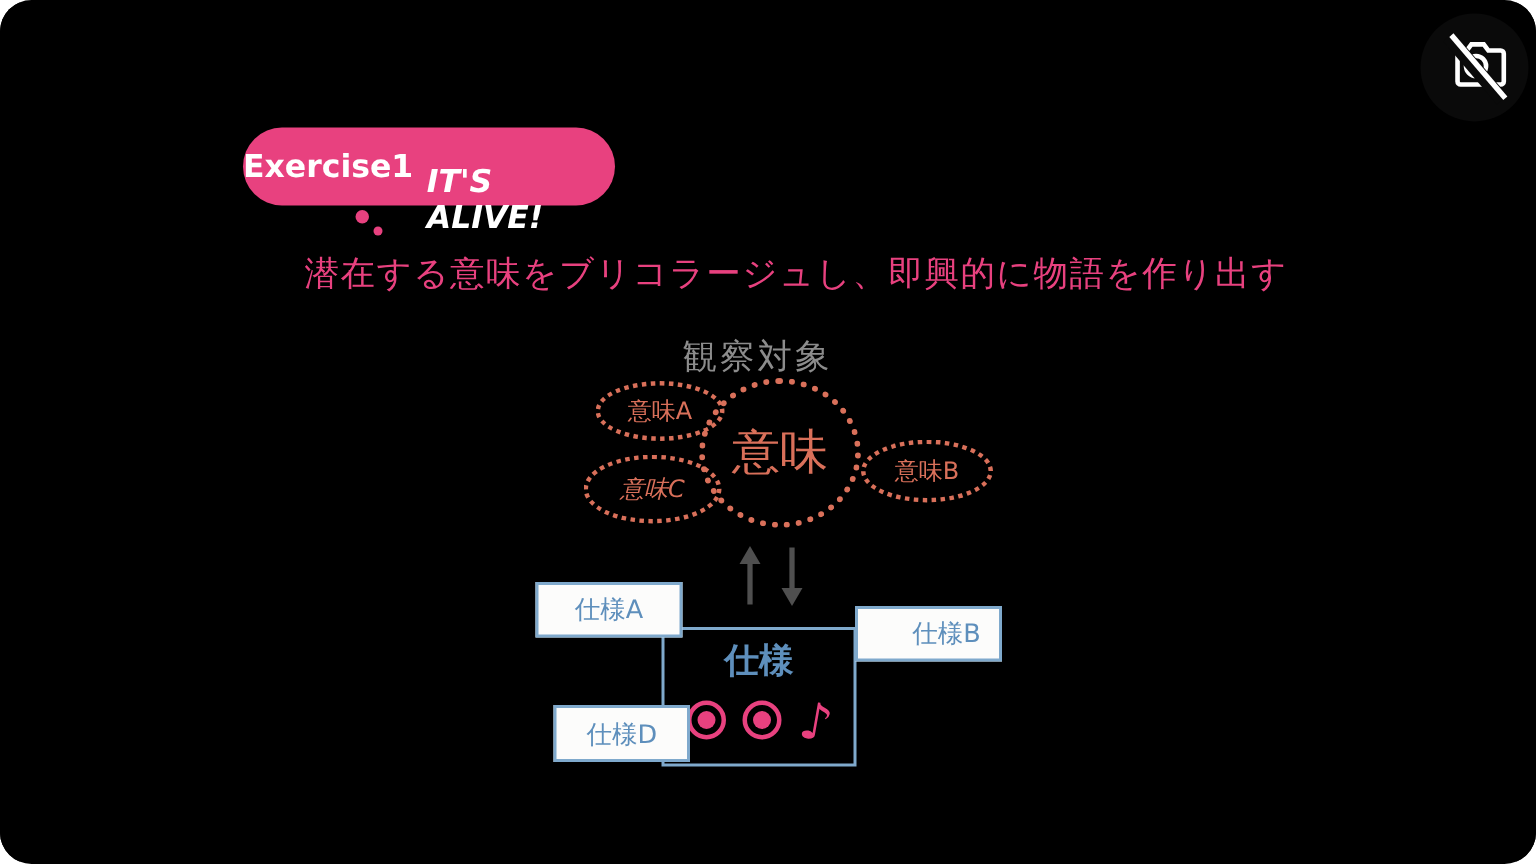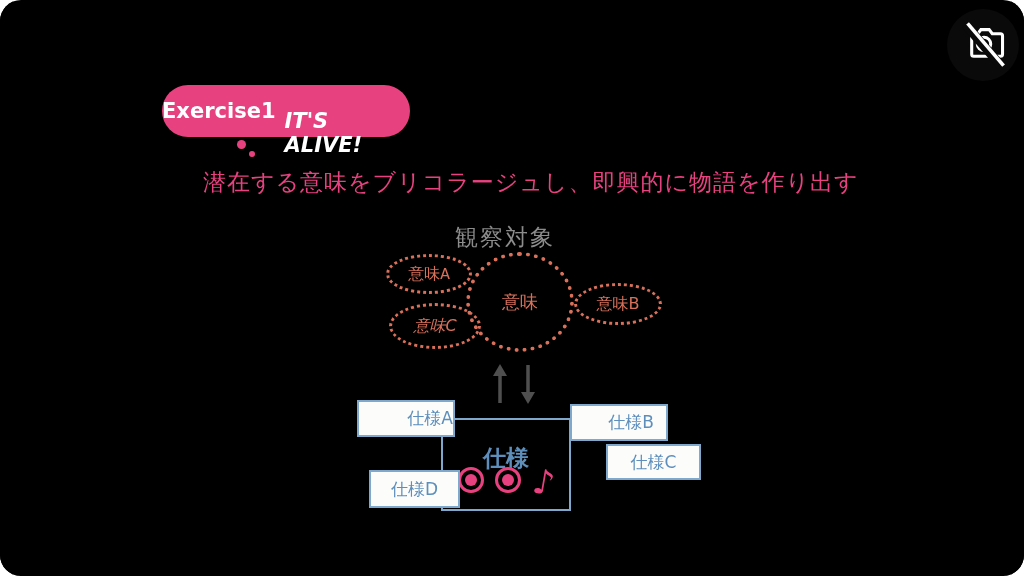--- a/index.html
+++ b/index.html
@@ -46,38 +46,38 @@
   }
 
   
   .cloud {
     position: absolute; border-radius: 50%;
     display: flex; align-items: center; justify-content: center;
     color: #D9705A;
   }
   .cloud.main {
     left: 466px; top: 252px; width: 108px; height: 100px;
-    border: 4px dotted #D9705A; font-size: 18px; font-weight: 500;
+    border: 4px dotted #D9705A; font-size: 32px; font-weight: 500;
   }
   .cloud.small { border: 3px dotted #D9705A; font-size: 16px; }
-  .cloud.ma { left: 386px; top: 254px; width: 86px; height: 40px; font-family: Liberation Mono, monospace; }
+  .cloud.ma { left: 397px; top: 254px; width: 86px; height: 40px; }
   .cloud.mc { left: 389px; top: 303px; width: 92px; height: 46px; font-style: italic; }
-  .cloud.mb { left: 574px; top: 283px; width: 88px; height: 42px; text-align: center; }
+  .cloud.mb { left: 574px; top: 293px; width: 88px; height: 42px; text-align: center; }
 
   .arrows { position: absolute; left: 486px; top: 363px; }
 
   
   .spec-main {
     position: absolute; left: 441px; top: 418px;
     width: 130px; height: 93px;
     border: 2px solid #7FA9CC;
     z-index: 1;
   }
   .spec-main .spec-title {
-    margin-top: 23px; text-align: center;
+    margin-top: 5px; text-align: center;
     font-size: 23px; font-weight: 600; color: #5E8FBC;
   }
   .eye {
     position: absolute; width: 26px; height: 26px;
     border: 3px solid #E8417F; border-radius: 50%;
     display: flex; align-items: center; justify-content: center;
   }
   .eye .pupil { width: 12px; height: 12px; background: #E8417F; border-radius: 50%; }
   .eye.e1 { left: 15px; top: 47px; }
   .eye.e2 { left: 52px; top: 47px; }
@@ -85,21 +85,21 @@
     position: absolute; left: 90px; top: 42px;
     font-size: 34px; color: #E8417F; transform: rotate(10deg);
   }
 
   .spec-sub {
     position: absolute; background: #FCFCFB;
     border: 2px solid #7FA9CC; z-index: 2;
     display: flex; align-items: center; justify-content: center;
     font-size: 17px; color: #5E8FBC;
   }
-  .spec-sub.sa { left: 357px; top: 400px; width: 98px; height: 37px; justify-content: flex-end; }
+  .spec-sub.sa { left: 357px; top: 388px; width: 98px; height: 37px; }
   .spec-sub.sb { left: 570px; top: 404px; width: 98px; height: 37px; padding-left: 24px; }
   .spec-sub.sc { left: 606px; top: 444px; width: 95px; height: 36px; }
   .spec-sub.sd { left: 369px; top: 470px; width: 91px; height: 38px; }
 </style>
 </head>
 <body>
 
 <div class="slide">
 
   <div class="letterbox left"></div>
@@ -164,20 +164,17 @@
       </div>
     <div class="note">♪</div>
   </div>
 
   <div class="spec-sub sa">
     <span>仕様A</span>
   </div>
   <div class="spec-sub sb">
     <span>仕様B</span>
   </div>
-  <div class="spec-sub sc">
-    <span>仕様C</span>
-  </div>
   <div class="spec-sub sd">
     <span>仕様D</span>
   </div>
 
 </div>
 
 </body></html>

